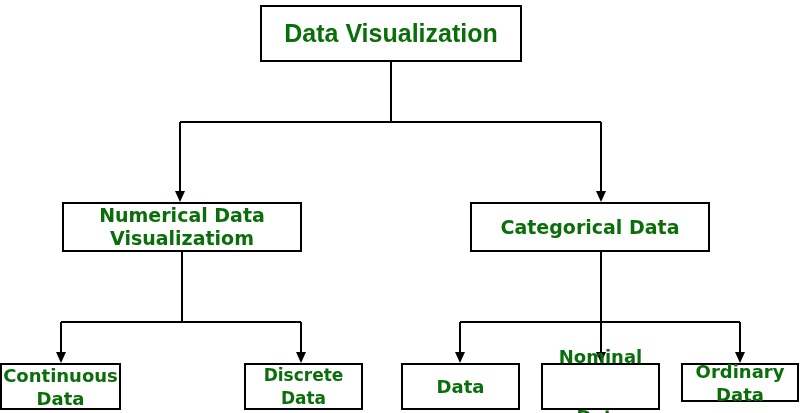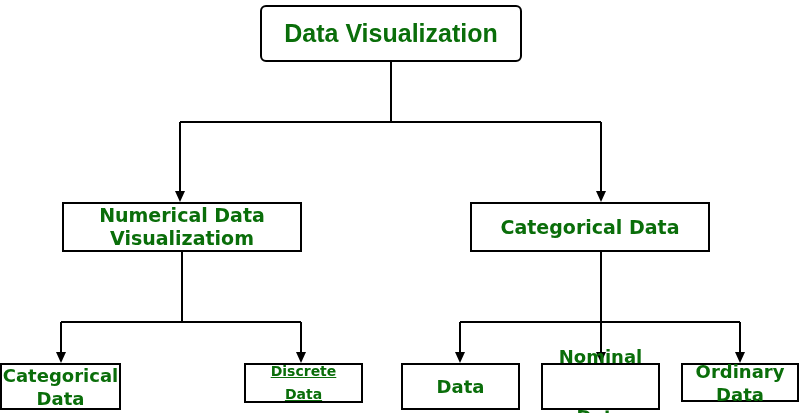--- a/index.html
+++ b/index.html
@@ -46,26 +46,25 @@
     justify-content: center;
     text-align: center;
     white-space: nowrap;
     line-height: 23px;
   }
   .node--root {
     left: 260px; top: 5px; width: 262px; height: 57px;
     font-family: "Liberation Sans", sans-serif;
     font-size: 25px;
     line-height: 57px;
-    border-radius: 6px;
   }
   .node--numerical   { left: 62px;  top: 202px; width: 240px; height: 50px; font-size: 19px; }
   .node--categorical { left: 470px; top: 202px; width: 240px; height: 50px; font-size: 19px; }
   .node--continuous  { left: 0px;   top: 363px; width: 121px; height: 47px; font-size: 18px; }
-  .node--discrete    { left: 244px; top: 363px; width: 119px; height: 40px; font-size: 14px; text-decoration: underline; }
+  .node--discrete    { left: 244px; top: 363px; width: 119px; height: 47px; font-size: 17px; }
   .node--binary      { left: 401px; top: 363px; width: 119px; height: 47px; font-size: 18px; }
   .node--nominal     { left: 541px; top: 363px; width: 119px; height: 47px; font-size: 18px; gap: 37px; }
   .node--ordinary    { left: 681px; top: 363px; width: 118px; height: 39px; font-size: 18px; }
   .node span { display: block; }
 </style>
 </head>
 <body>
 
 <div class="canvas">
 
@@ -89,21 +88,21 @@
   <div class="node node--numerical">
     <span>Numerical Data</span>
     <span>Visualizatiom</span>
   </div>
 
   <div class="node node--categorical">
     <span>Categorical Data</span>
   </div>
 
   <div class="node node--continuous">
-    <span>Categorical</span>
+    <span>Continuous</span>
     <span>Data</span>
   </div>
 
   <div class="node node--discrete">
     <span>Discrete</span>
     <span>Data</span>
   </div>
 
   <div class="node node--binary">
     <span>Data</span>

